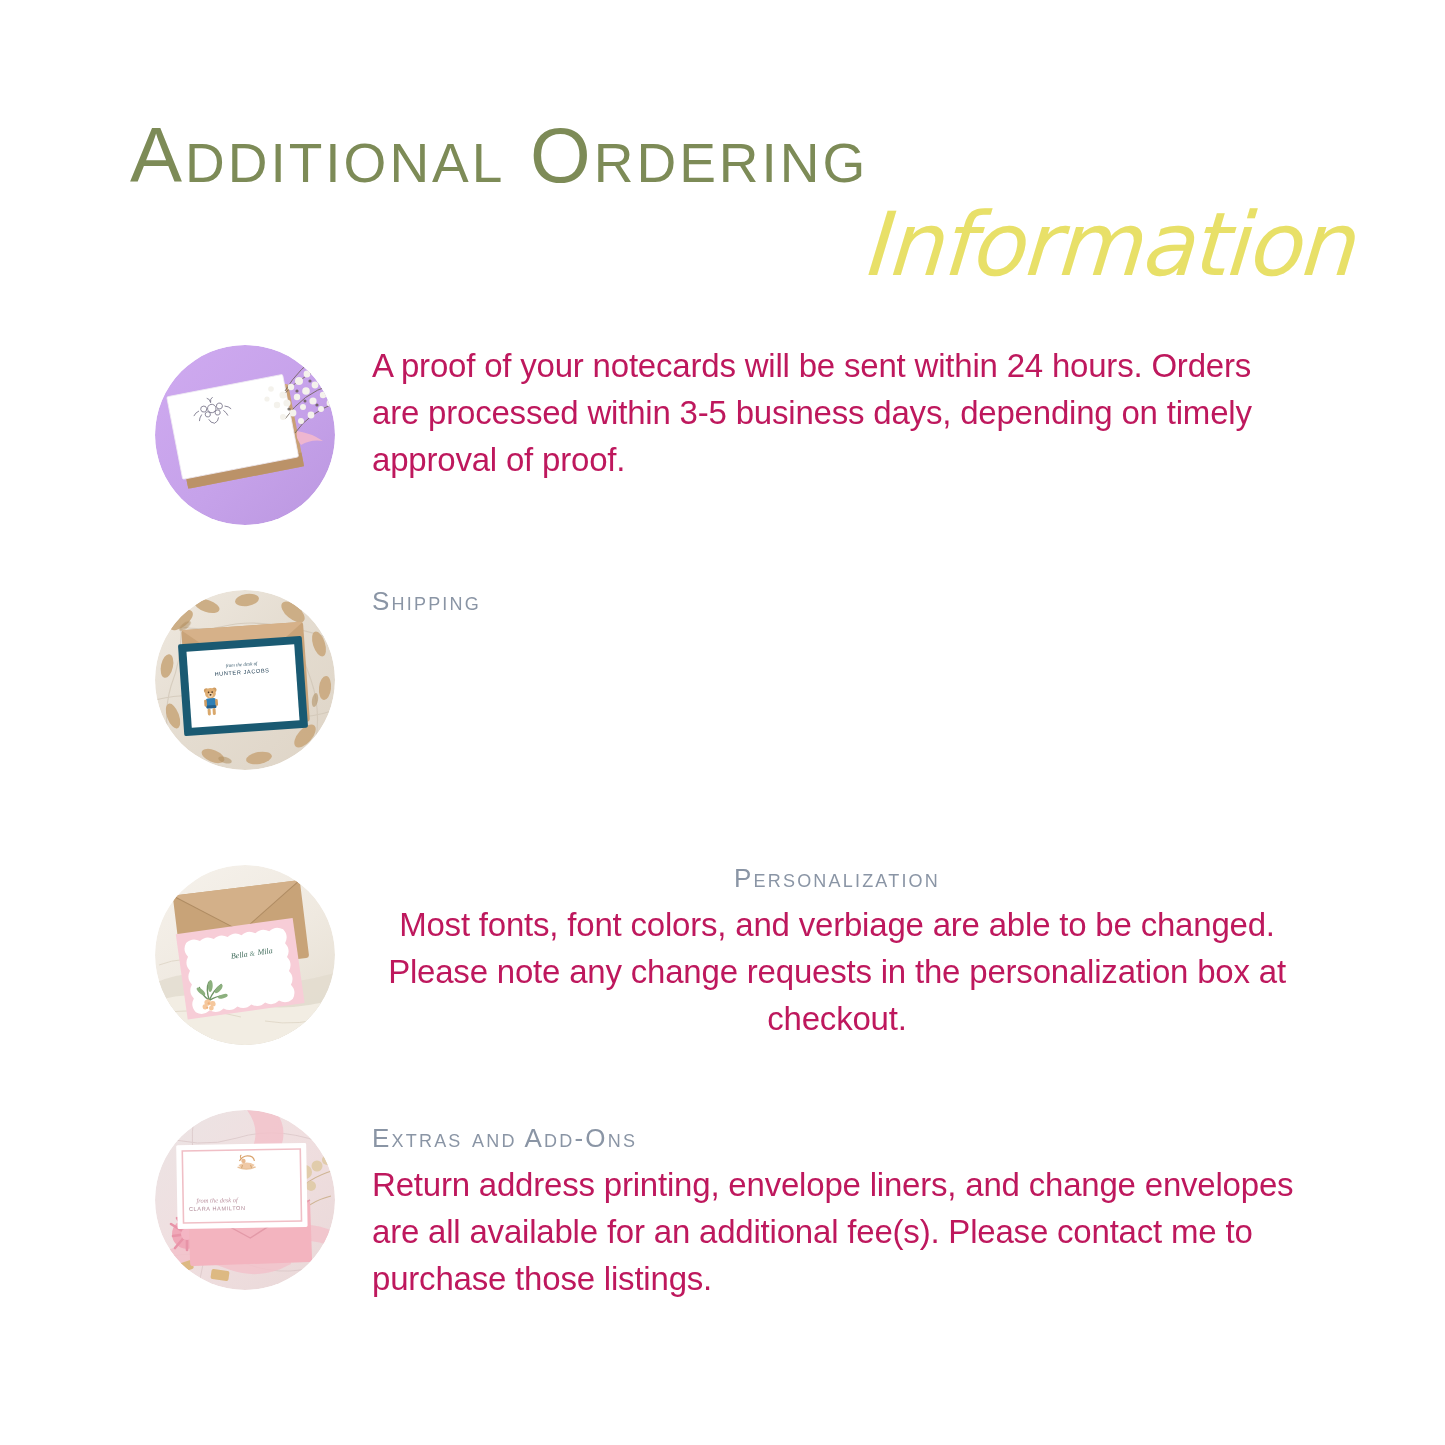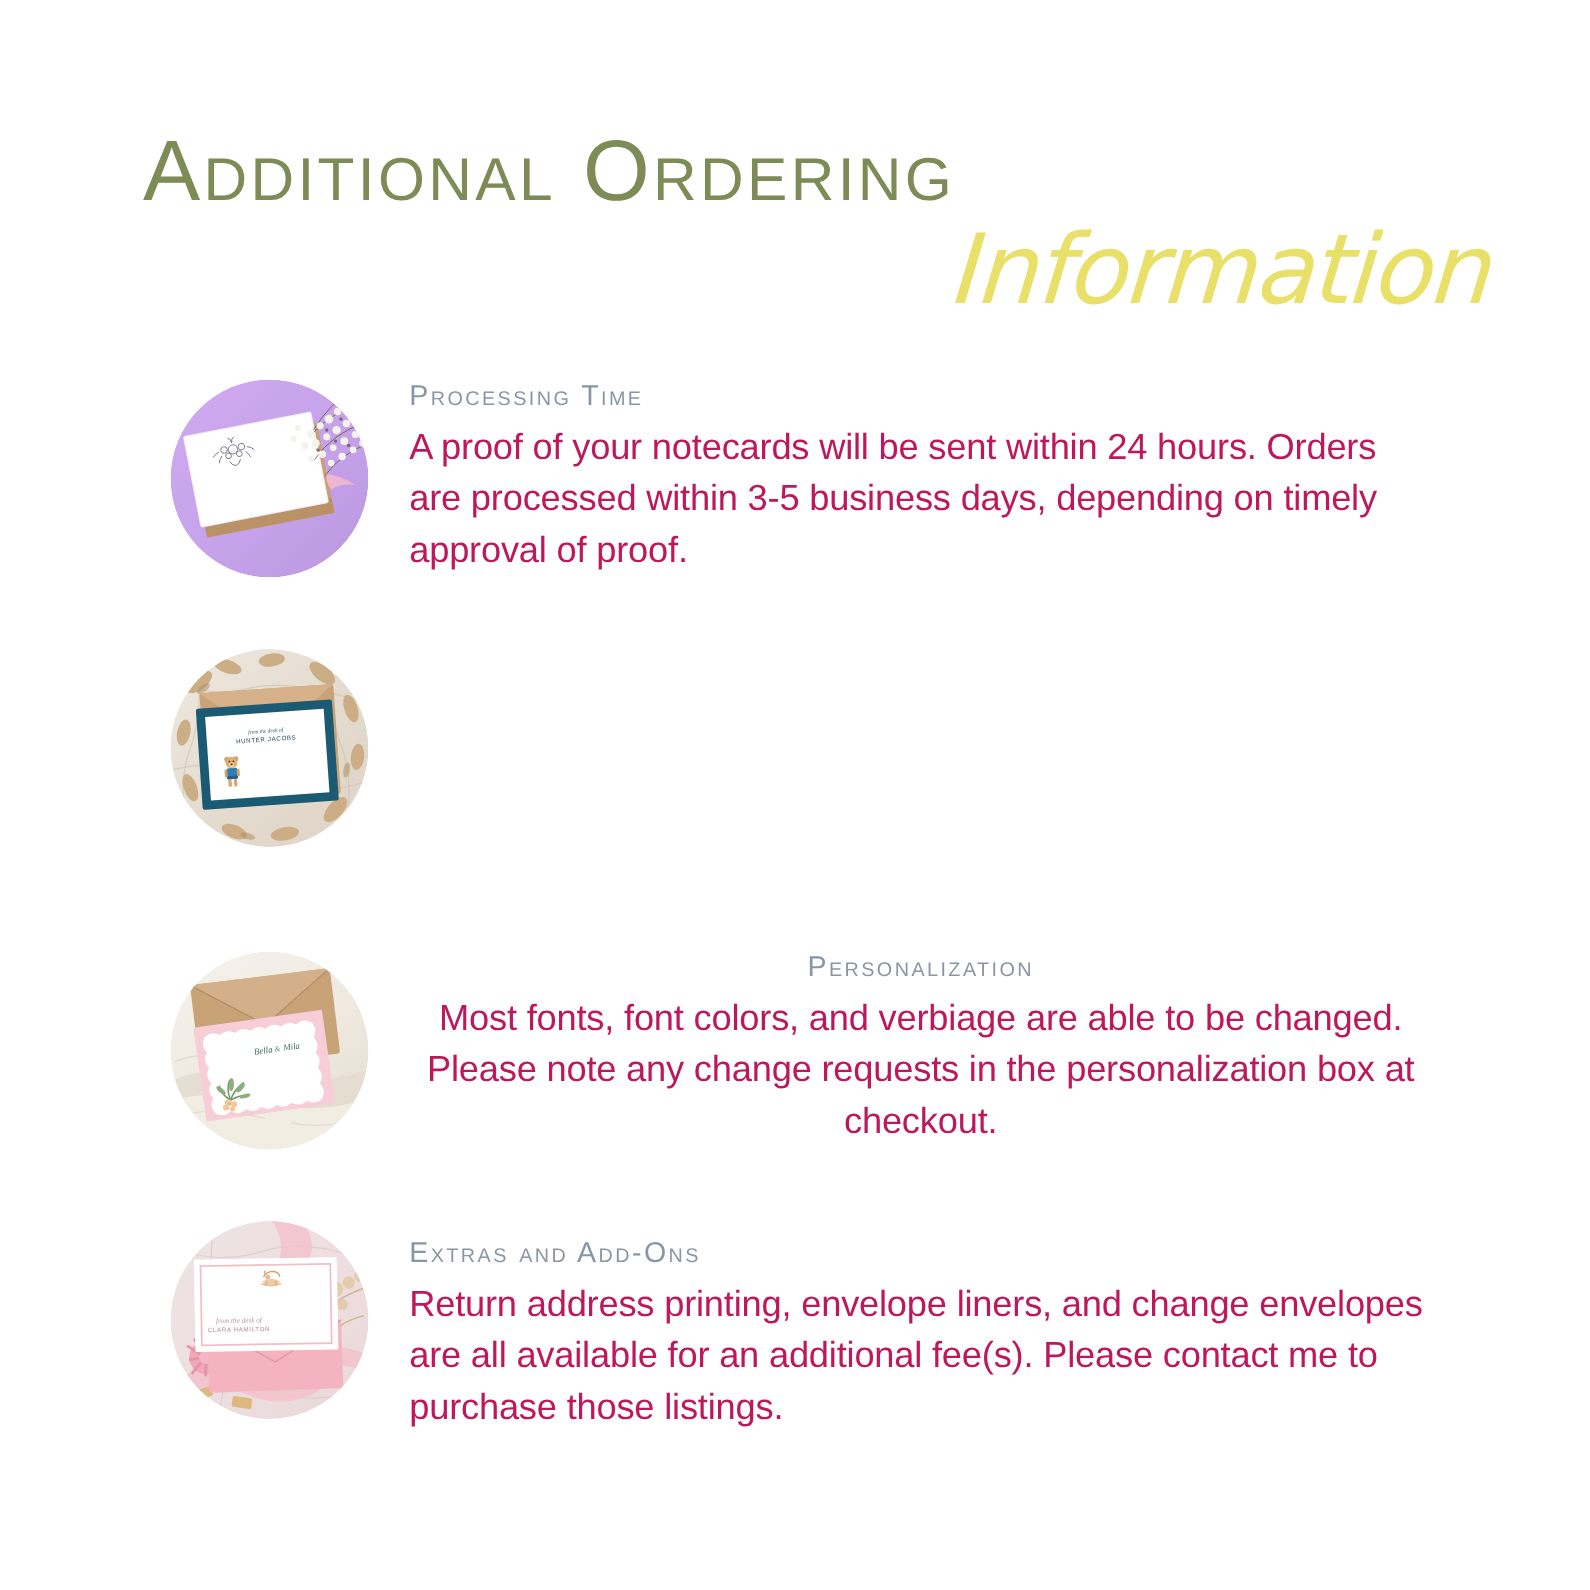--- a/index.html
+++ b/index.html
@@ -198,21 +198,20 @@
               <circle cx="150" cy="56" r="1.5"></circle>
                 <circle cx="170" cy="44" r="1.5"></circle>
             </g>
 
             <path d="M142 86 q14 2 26 10 q-12 -2 -22 4 q-6 -8 -4 -14 z" fill="#f0b7cf" opacity="0.95"></path>
           </g>
         </g>
       </svg>
     </div>
     <div class="section-text" style="top:12px;">
-      <h2 class="section-heading">Processing Time</h2>
       <p class="section-body">A proof of your notecards will be sent within 24 hours. Orders are processed within 3-5 business days, depending on timely approval of proof.</p>
     </div>
   </div>
 
   <div class="section-row" style="top:240px;">
     <div class="thumb" style="top:20px;">
       <svg viewBox="0 0 180 180" xmlns="http://www.w3.org/2000/svg">
         <defs>
           <clipPath id="c2">
               <circle cx="90" cy="90" r="90"></circle>
@@ -278,20 +277,21 @@
               <rect x="4.2" y="12" width="2.6" height="7" rx="1.2" fill="#cf9d63"></rect>
               <rect x="15.2" y="12" width="2.6" height="7" rx="1.2" fill="#cf9d63"></rect>
               <rect x="7" y="21" width="3" height="7" rx="1.4" fill="#d9a86c"></rect>
               <rect x="12" y="21" width="3" height="7" rx="1.4" fill="#d9a86c"></rect>
             </g>
           </g>
         </g>
       </svg>
     </div>
     <div class="section-text" style="top:14px;">
+      <h2 class="section-heading">Shipping</h2>
     </div>
   </div>
 
   <div class="section-row" style="top:515px;">
     <div class="thumb" style="top:20px;">
       <svg viewBox="0 0 180 180" xmlns="http://www.w3.org/2000/svg">
         <defs>
           <clipPath id="c3">
               <circle cx="90" cy="90" r="90"></circle>
             </clipPath>

